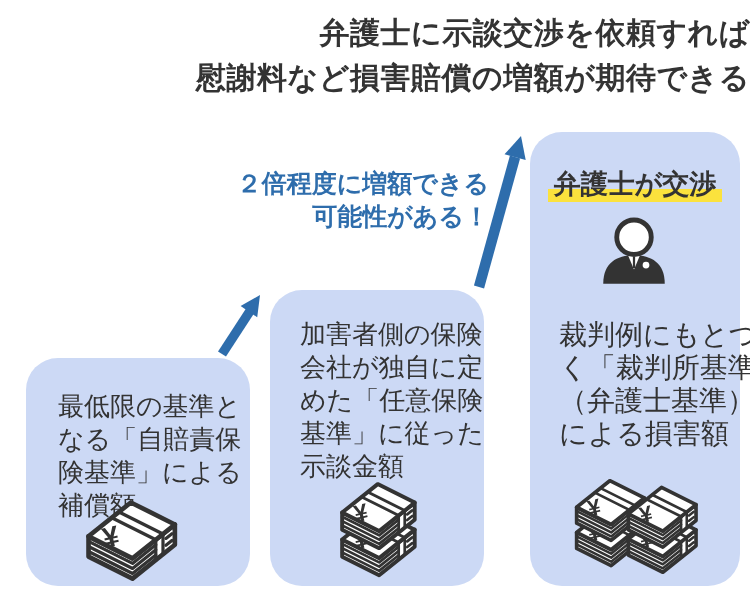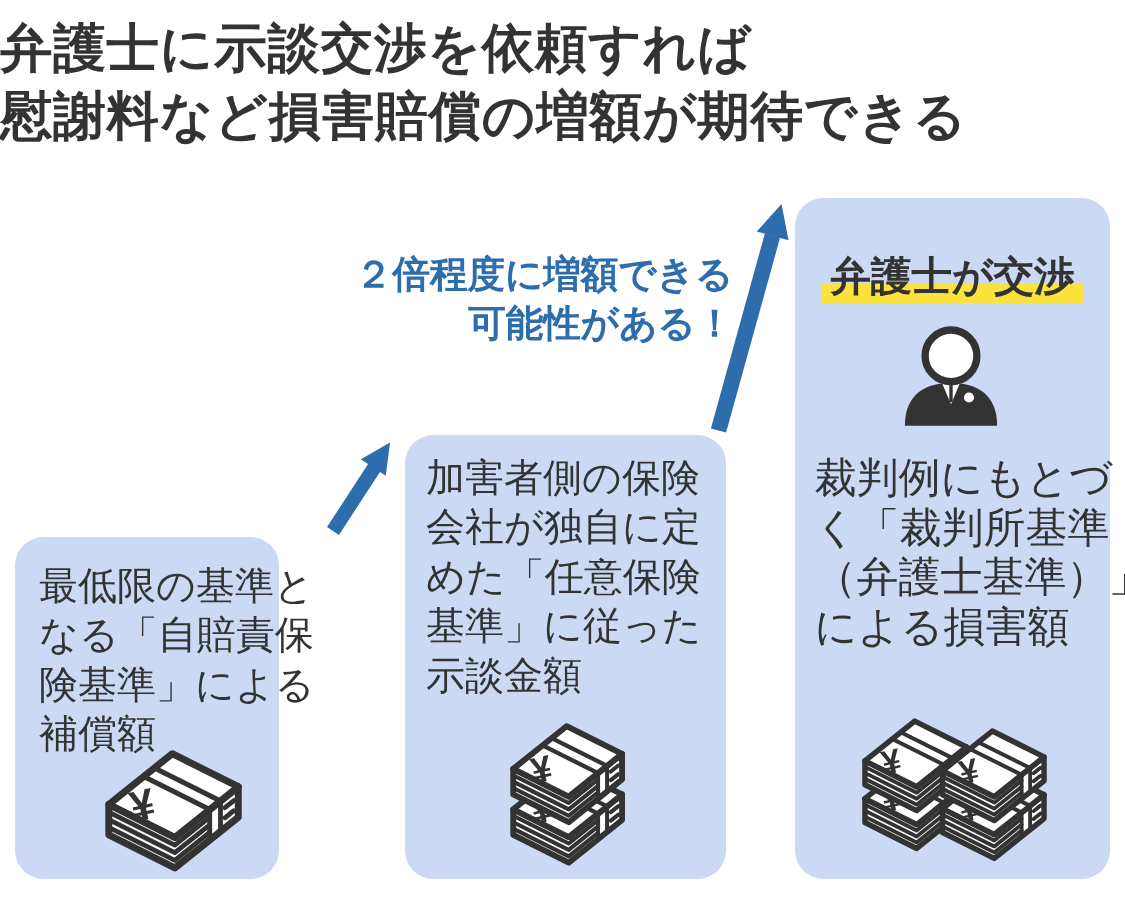--- a/index.html
+++ b/index.html
@@ -4,34 +4,34 @@
 <style>
   html,body { margin:0; padding:0; background:#ffffff; }
   .canvas {
     position:relative; width:750px; height:610px; background:#ffffff;
     overflow:hidden;
     font-family:"Liberation Sans","DejaVu Sans",sans-serif;
     color:#333333;
   }
   .title {
     position:absolute; top:10px; left:0; width:750px; margin:0;
-    text-align:left; font-size:35px; line-height:45px; font-weight:bold;
+    text-align:right; font-size:30px; line-height:45px; font-weight:bold;
     color:#333333; white-space:pre; letter-spacing:0.5px;
   }
   .callout {
     position:absolute; top:167px; right:261px;
     text-align:right; font-size:25px; line-height:33px; font-weight:bold;
     color:#2e6dac; white-space:pre;margin-left:45px;
   }
-  .box { position:absolute; background:#ccd9f5; border-radius:19px; }
-  .box1 { left:10px;  top:358px; width:176px; height:228px; }
+  .box { position:absolute; background:#ccd9f5; border-radius:32px; }
+  .box1 { left:26px;  top:358px; width:224px; height:228px; }
   .box2 { left:270px; top:290px; width:214px; height:296px; }
   .box3 { left:530px; top:132px; width:210px; height:454px; }
   .box-text {
-    margin:0; color:#333333; font-size:26px; line-height:33px; white-space:pre;
+    margin:16px; color:#333333; font-size:26px; line-height:33px; white-space:pre;
   }
   .box1 .box-text { padding:16px 4px 0 16px; }
   .box2 .box-text { padding:12px 4px 0 14px; }
   .box3 .box-text { position:absolute; top:170px; left:13px; font-size:28px; line-height:33px; }
   .box3-header {
     position:absolute; top:34px; left:0; width:100%; text-align:center;
     font-size:27px; font-weight:bold; color:#333333;
   }
   .hl { background:linear-gradient(to bottom, transparent 60%, #fbe23d 60%); padding:0 6px 3px; }
   .arrow { position:absolute; }

